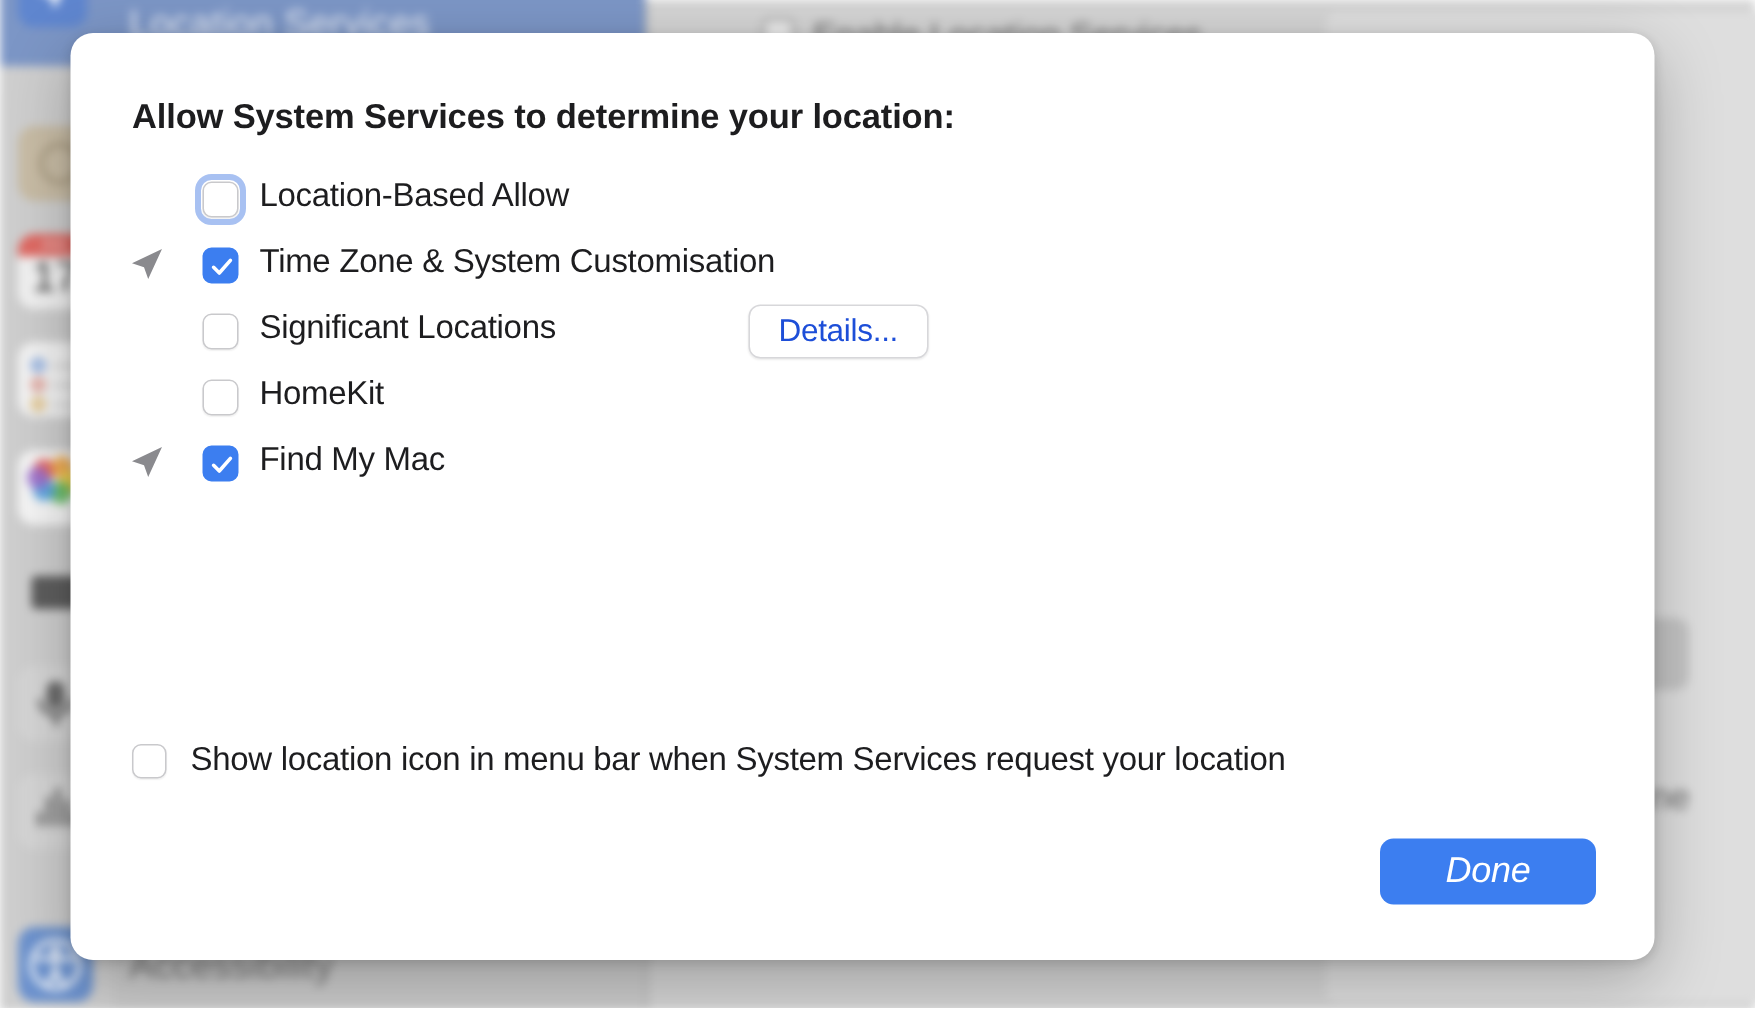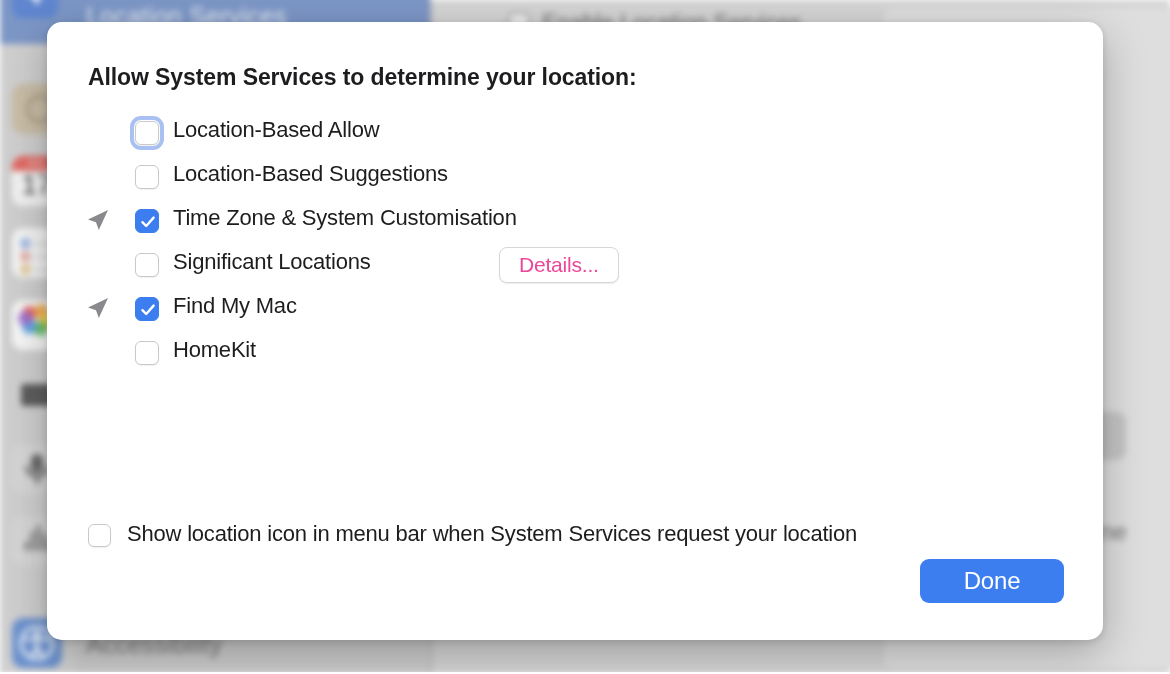--- a/index.html
+++ b/index.html
@@ -330,30 +330,30 @@
   .details-btn {
     position: absolute;
     left: 452px; top: 5px;
     height: 36px;
     padding: 0 19px;
     background: #ffffff;
     border: 1px solid #d7d7da;
     border-radius: 8px;
     font-family: "Liberation Sans", sans-serif;
     font-size: 21px;
-    color: #ec4899;
+    color: #1d4ed8;
     box-shadow: 0 1px 1.5px rgba(0,0,0,.08);
     cursor: default;
     letter-spacing: -.2px;
   }
 
   
   .menu-row {
     position: absolute;
-    left: 0; top: 492px;
+    left: 0; top: 464px;
     width: 100%;
     height: 42px;
   }
   .menu-row .cbox {
     left: 41px; top: 10px;
     width: 23px; height: 23px;
   }
   .menu-row .svc-label {
     left: 80px; top: 7px;
     font-size: 22px;
@@ -364,20 +364,21 @@
     left: 873px; top: 537px;
     width: 144px; height: 44px;
     background: #3c7ef0;
     border: none;
     border-radius: 9px;
     color: #ffffff;
     font-family: "Liberation Sans", sans-serif;
     font-size: 24px;
     cursor: default;
     letter-spacing: -.2px;
+    font-style: italic;
   }
 </style>
 </head>
 <body>
 
 <div id="root">
 
   <div class="bg-layer">
     <div class="bg-window"></div>
     <div class="bg-sidebar"></div>
@@ -458,60 +459,56 @@
 
     <div class="sheet-title">Allow System Services to determine your location:</div>
 
     <div class="svc-list">
 
       <div class="svc-row">
         <div class="cbox focused"></div>
         <span class="svc-label">Location-Based Allow</span>
       </div>
 
-      <div class="svc-row">
-        <div class="cbox"></div>
-        <span class="svc-label">Location-Based Suggestions</span>
-      </div>
 
       <div class="svc-row">
         <svg class="svc-arrow" viewBox="0 0 26 26">
           <path d="M23 3 L3 12.5 L11 15.2 L13.8 23 Z" fill="#8a8a8e"></path>
         </svg>
         <div class="cbox checked">
           <svg class="tick" viewBox="0 0 16 16">
             <path d="M2.4 8.2 L6.2 12 L13.6 3.6" fill="none" stroke="#ffffff" stroke-width="2.4" stroke-linecap="round" stroke-linejoin="round"></path>
           </svg>
         </div>
         <span class="svc-label">Time Zone &amp; System Customisation</span>
       </div>
 
       <div class="svc-row">
         <div class="cbox"></div>
         <span class="svc-label">Significant Locations</span>
         <button class="details-btn">Details...</button>
       </div>
 
       <div class="svc-row">
+        <div class="cbox"></div>
+        <span class="svc-label">HomeKit</span>
+      </div>
+
+      <div class="svc-row">
         <svg class="svc-arrow" viewBox="0 0 26 26">
           <path d="M23 3 L3 12.5 L11 15.2 L13.8 23 Z" fill="#8a8a8e"></path>
         </svg>
         <div class="cbox checked">
           <svg class="tick" viewBox="0 0 16 16">
             <path d="M2.4 8.2 L6.2 12 L13.6 3.6" fill="none" stroke="#ffffff" stroke-width="2.4" stroke-linecap="round" stroke-linejoin="round"></path>
           </svg>
         </div>
         <span class="svc-label">Find My Mac</span>
       </div>
 
-      <div class="svc-row">
-        <div class="cbox"></div>
-        <span class="svc-label">HomeKit</span>
-      </div>
-
 
     </div>
 
     <div class="menu-row">
       <div class="cbox"></div>
       <span class="svc-label">Show location icon in menu bar when System Services request your location</span>
     </div>
 
     <button class="done-btn">Done</button>
 

